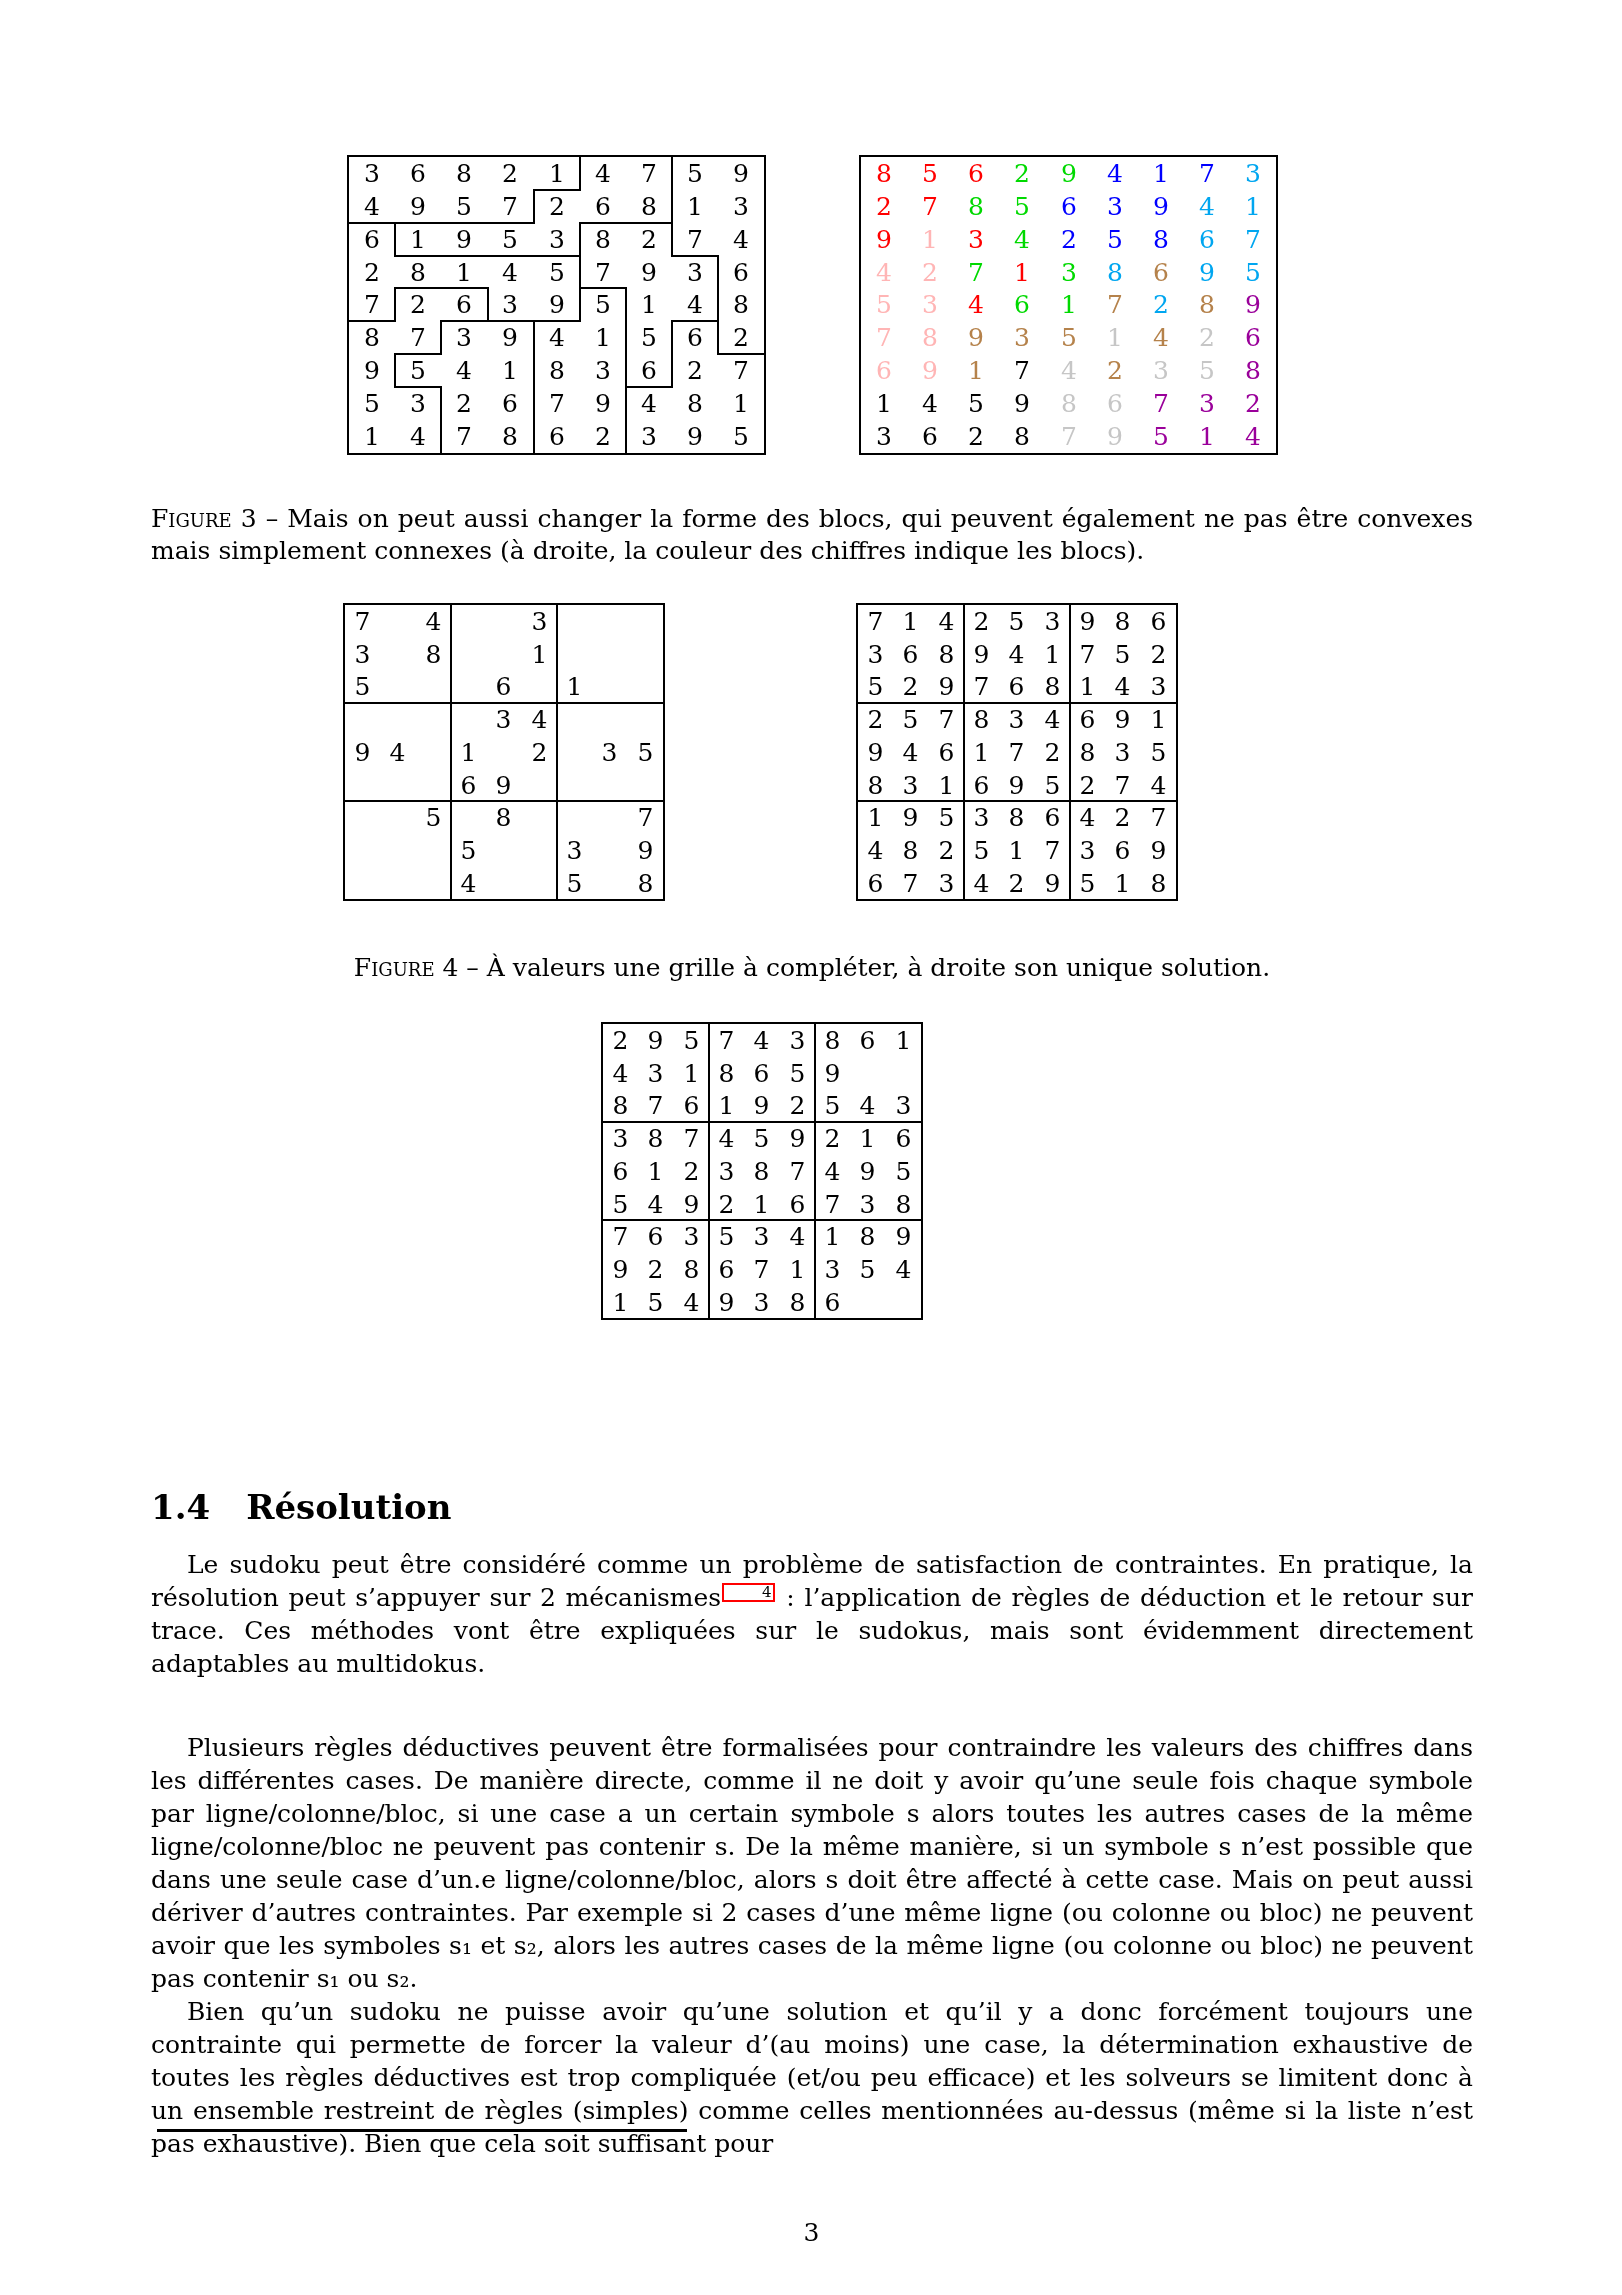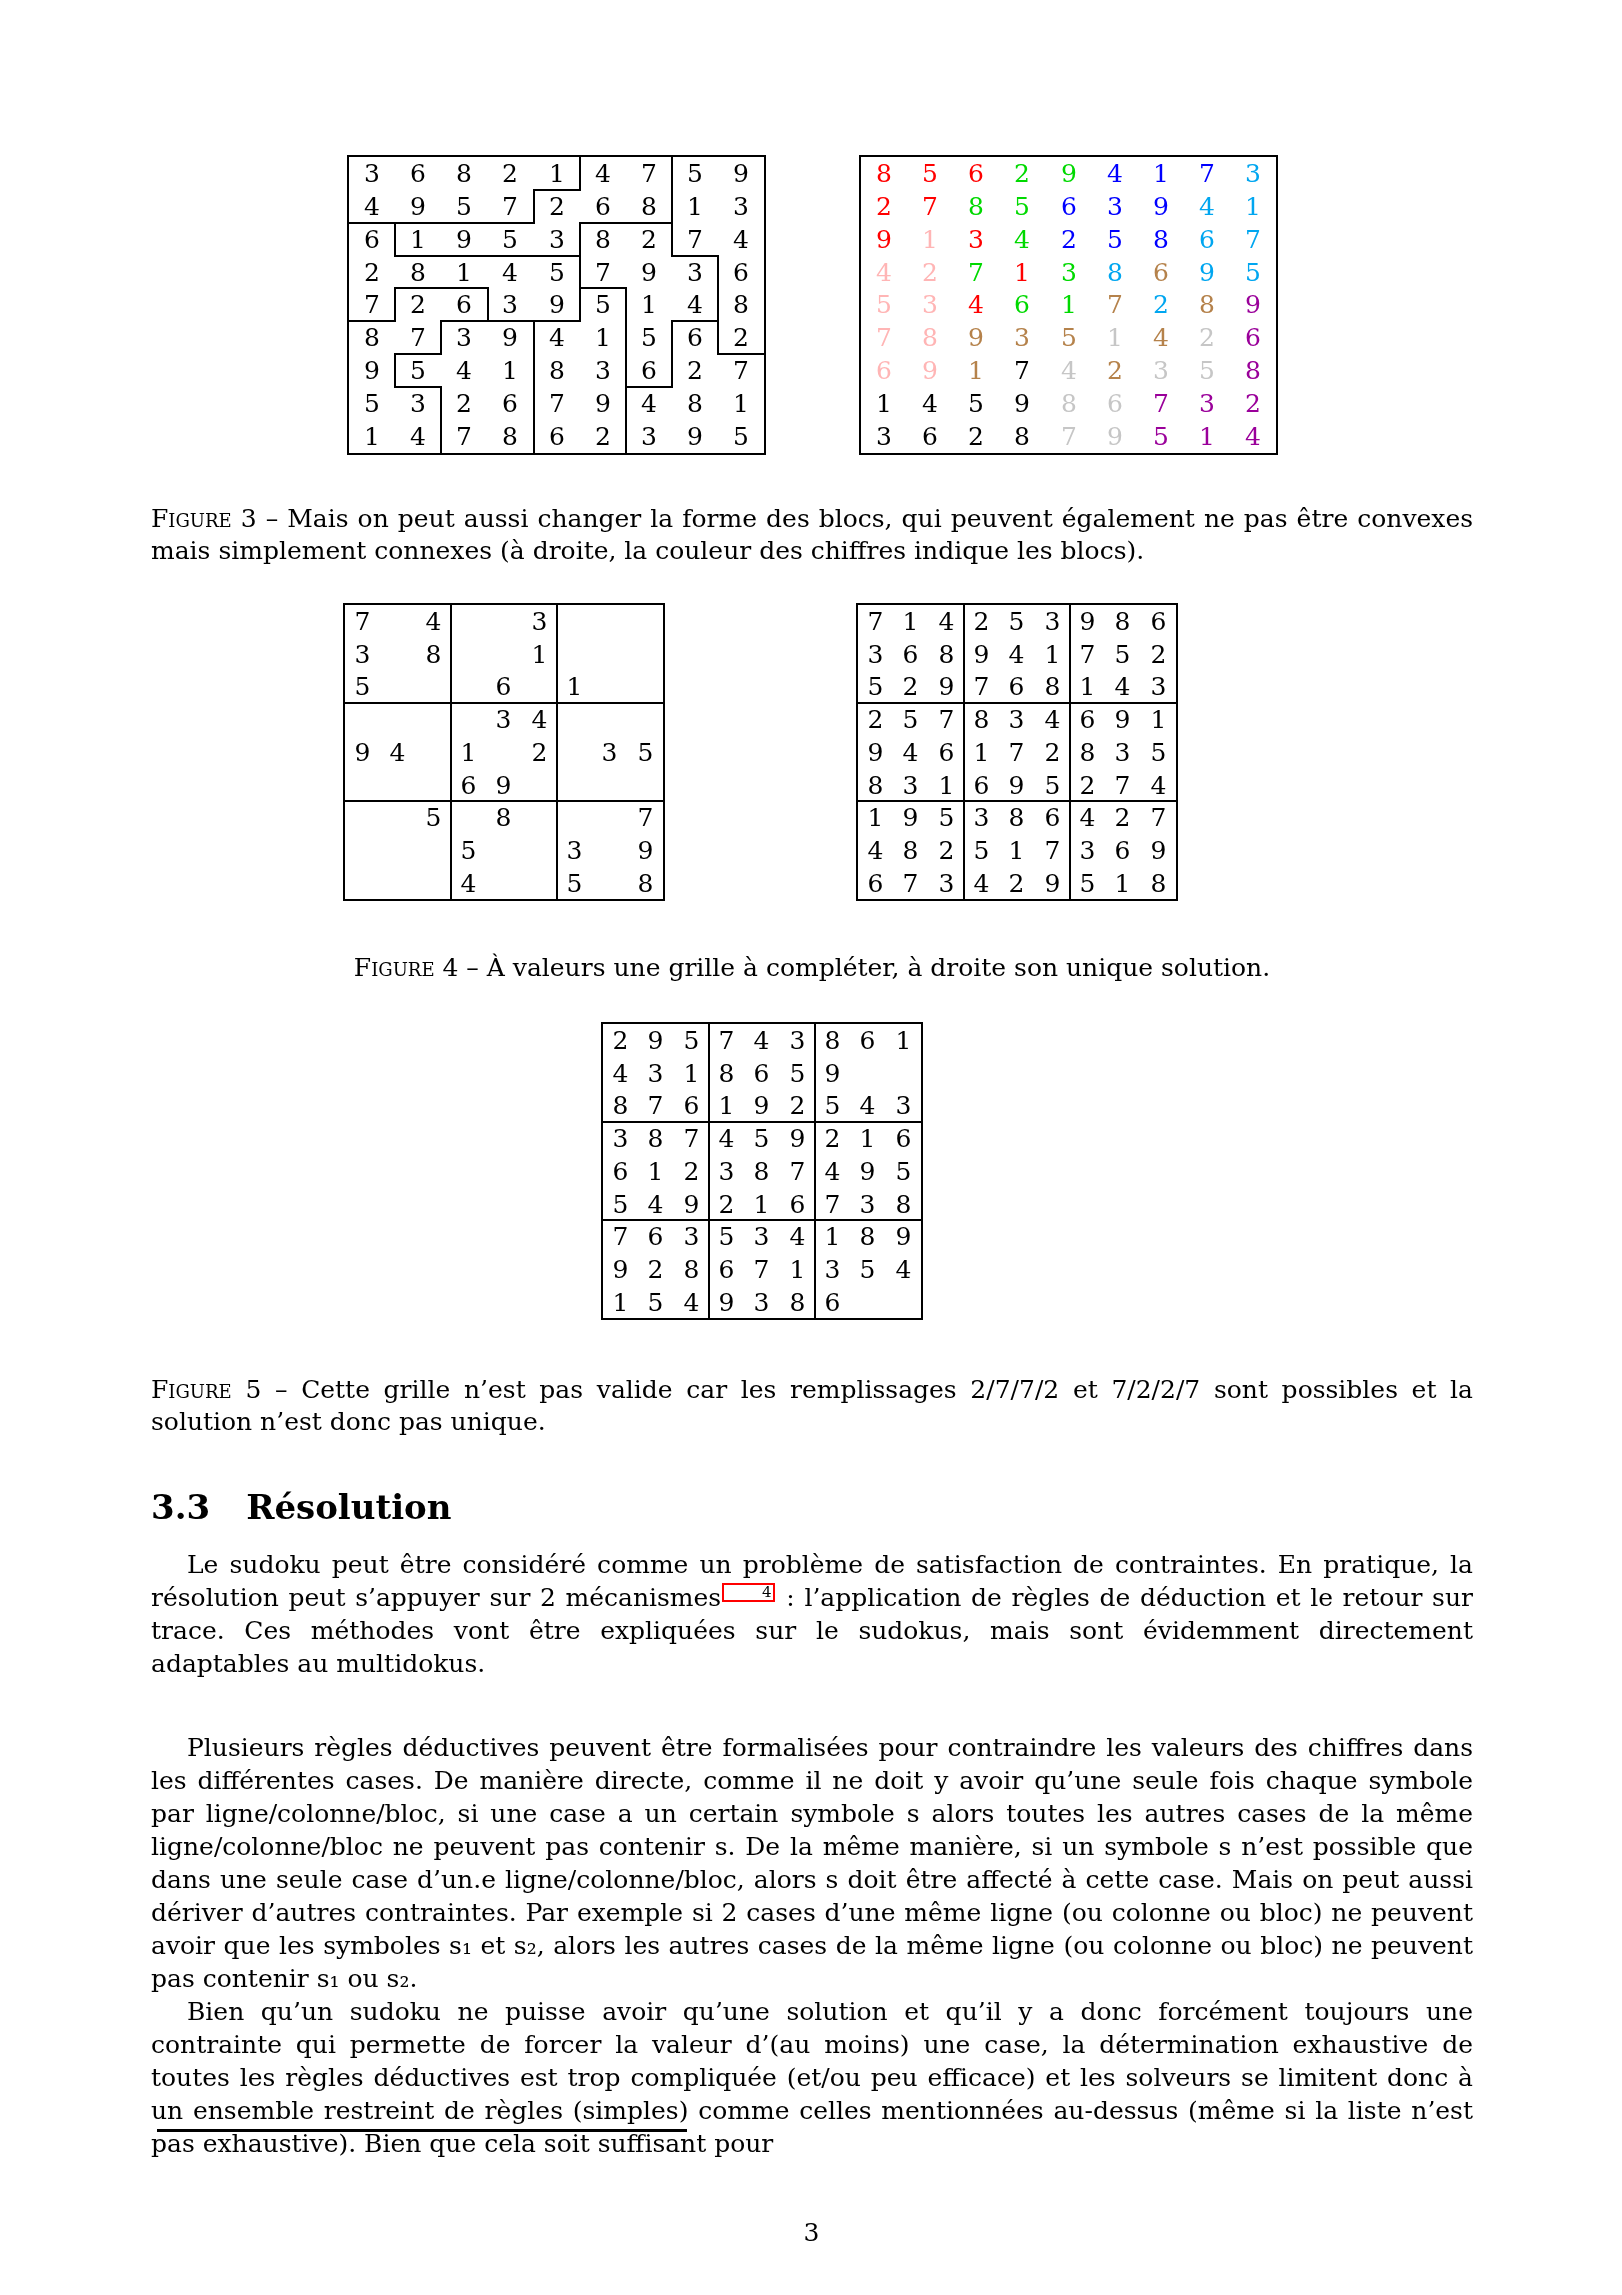--- a/index.html
+++ b/index.html
@@ -620,23 +620,22 @@
       <div class="bseg" style="left: 34px; top: 195px; width: 37px; height: 2px;"></div>
       <div class="bseg" style="left: 70px; top: 195px; width: 37px; height: 2px;"></div>
       <div class="bseg" style="left: 105px; top: 195px; width: 37px; height: 2px;"></div>
       <div class="bseg" style="left: 140px; top: 195px; width: 37px; height: 2px;"></div>
       <div class="bseg" style="left: 176px; top: 195px; width: 37px; height: 2px;"></div>
       <div class="bseg" style="left: 211px; top: 195px; width: 37px; height: 2px;"></div>
       <div class="bseg" style="left: 246px; top: 195px; width: 37px; height: 2px;"></div>
       <div class="bseg" style="left: 282px; top: 195px; width: 37px; height: 2px;"></div>
     </div>
 
-  <div class="caption" id="cap5"><span class="sc">Figure</span> <span>5</span> <span>–</span> <span>Cette grille n’est pas valide car les remplissages 2/7/7/2 et 7/2/2/7 sont possibles et la solution n’est donc pas unique.</span></div>
-
-  <div class="heading1" id="h33"><span class="hnum">3.3</span><span class="htitle">Résolution</span></div>
+
+  <div class="heading1" id="h33"><span class="hnum">1.4</span><span class="htitle">Résolution</span></div>
 
   <div class="bodytext para" id="para33"><span>Le sudoku peut être considéré comme un problème de satisfaction de contraintes. En pratique, la résolution peut s’appuyer sur 2 mécanismes</span><span class="supmark">4</span><span> : l’application de règles de déduction et le retour sur trace. Ces méthodes vont être expliquées sur le sudokus, mais sont évidemment directement adaptables au multidokus.</span></div>
 
 
   <div class="bodytext" id="paras331">
     <p class="para">Plusieurs règles déductives peuvent être formalisées pour contraindre les valeurs des chiffres dans les différentes cases. De manière directe, comme il ne doit y avoir qu’une seule fois chaque symbole par ligne/colonne/bloc, si une case a un certain symbole s alors toutes les autres cases de la même ligne/colonne/bloc ne peuvent pas contenir s. De la même manière, si un symbole s n’est possible que dans une seule case d’un.e ligne/colonne/bloc, alors s doit être affecté à cette case. Mais on peut aussi dériver d’autres contraintes. Par exemple si 2 cases d’une même ligne (ou colonne ou bloc) ne peuvent avoir que les symboles s₁ et s₂, alors les autres cases de la même ligne (ou colonne ou bloc) ne peuvent pas contenir s₁ ou s₂.</p>
     <p class="para">Bien qu’un sudoku ne puisse avoir qu’une solution et qu’il y a donc forcément toujours une contrainte qui permette de forcer la valeur d’(au moins) une case, la détermination exhaustive de toutes les règles déductives est trop compliquée (et/ou peu efficace) et les solveurs se limitent donc à un ensemble restreint de règles (simples) comme celles mentionnées au-dessus (même si la liste n’est pas exhaustive). Bien que cela soit suffisant pour</p>
   </div>
 
   <div class="fnrule"></div>

